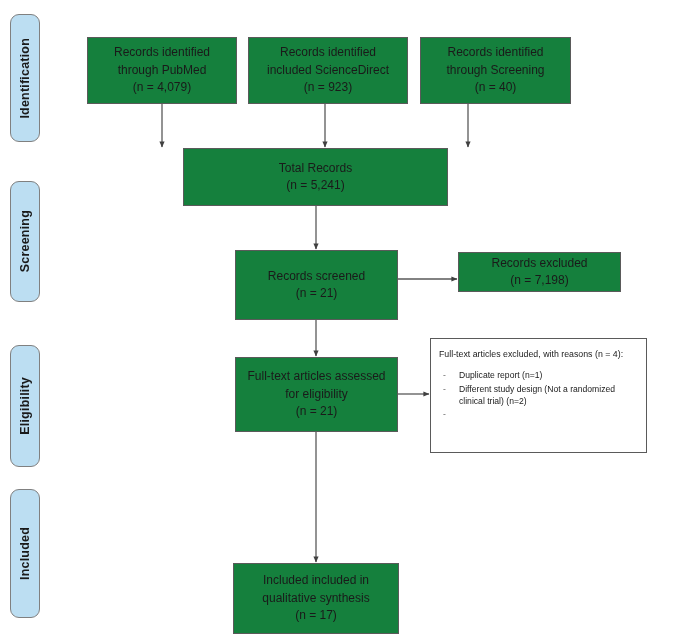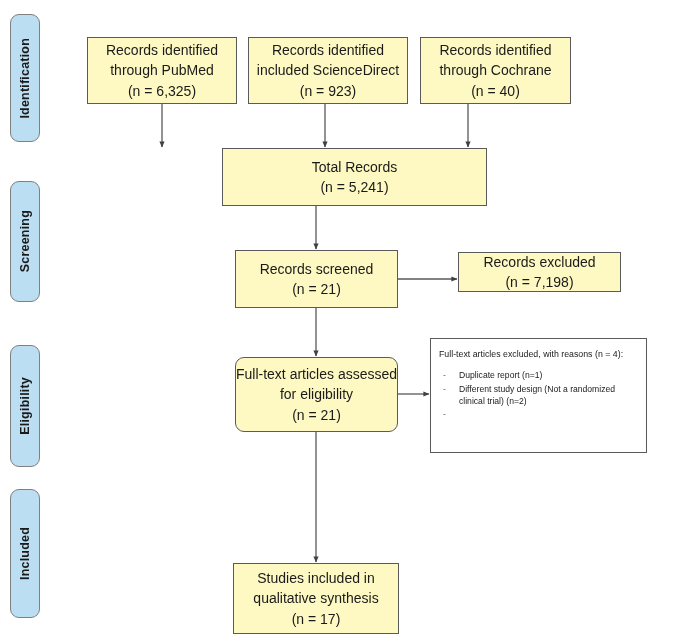--- a/index.html
+++ b/index.html
@@ -32,28 +32,28 @@
     font-size: 12.5px;
     font-weight: bold;
     color: #1a1a1a;
     letter-spacing: 0.2px;
     white-space: nowrap;
   }
   
   .flow-box {
     position: absolute;
     box-sizing: border-box;
-    background: #fef9c3;
+    background: #15803d;
     border: 1.3px solid #5a5a5a;
     display: flex;
     flex-direction: column;
     align-items: center;
     justify-content: center;
     text-align: center;
-    font-size: 14px;
+    font-size: 12px;
     color: #1a1a1a;
     line-height: 1.45;
     padding: 18px 4px;
   }
   .flow-box .line { display: block; white-space: nowrap; }
   
   .reasons-box {
     position: absolute;
     box-sizing: border-box;
     background: #ffffff;
@@ -130,51 +130,51 @@
     <span class="stage-label">Eligibility</span>
   </div>
 
   <div class="stage-tab" style="left:10px; top:489px; width:30px; height:129px;">
     <span class="stage-label">Included</span>
   </div>
 
   <div class="flow-box" style="left:87px; top:37px; width:150px; height:67px;">
     <span class="line">Records identified</span>
     <span class="line">through PubMed</span>
-    <span class="line">(n = 6,325)</span>
+    <span class="line">(n = 4,079)</span>
   </div>
 
   <div class="flow-box" style="left:248px; top:37px; width:160px; height:67px;">
     <span class="line">Records identified</span>
     <span class="line">included ScienceDirect</span>
     <span class="line">(n = 923)</span>
   </div>
 
   <div class="flow-box" style="left:420px; top:37px; width:151px; height:67px;">
     <span class="line">Records identified</span>
-    <span class="line">through Cochrane</span>
+    <span class="line">through Screening</span>
     <span class="line">(n = 40)</span>
   </div>
 
-  <div class="flow-box" style="left:183px; top:148px; width:265px; height:58px;margin-left:39px;">
+  <div class="flow-box" style="left:183px; top:148px; width:265px; height:58px;">
     <span class="line">Total Records</span>
     <span class="line">(n = 5,241)</span>
   </div>
 
-  <div class="flow-box" style="left:235px; top:250px; width:163px; height:58px;">
+  <div class="flow-box" style="left:235px; top:250px; width:163px; height:70px;">
     <span class="line">Records screened</span>
     <span class="line">(n = 21)</span>
   </div>
 
   <div class="flow-box" style="left:458px; top:252px; width:163px; height:40px;">
     <span class="line">Records excluded</span>
     <span class="line">(n = 7,198)</span>
   </div>
 
-  <div class="flow-box" style="left:235px; top:357px; width:163px; height:75px;border-radius:9px;">
+  <div class="flow-box" style="left:235px; top:357px; width:163px; height:75px;">
     <span class="line">Full-text articles assessed</span>
     <span class="line">for eligibility</span>
     <span class="line">(n = 21)</span>
   </div>
 
   <div class="reasons-box" style="left:430px; top:338px; width:217px; height:115px;">
     <span class="reasons-title">Full-text articles excluded, with reasons (n = 4):</span>
     <ul class="reasons-list">
       <li>
         <span class="dash">-</span>
@@ -184,18 +184,18 @@
         <span class="dash">-</span>
         <span>Different study design (Not a randomized clinical trial) (n=2)</span>
       </li>
       <li>
         <span class="dash">-</span>
       </li>
     </ul>
   </div>
 
   <div class="flow-box" style="left:233px; top:563px; width:166px; height:71px;">
-    <span class="line">Studies included in</span>
+    <span class="line">Included included in</span>
     <span class="line">qualitative synthesis</span>
     <span class="line">(n = 17)</span>
   </div>
 
 </div>
 
 </body></html>

